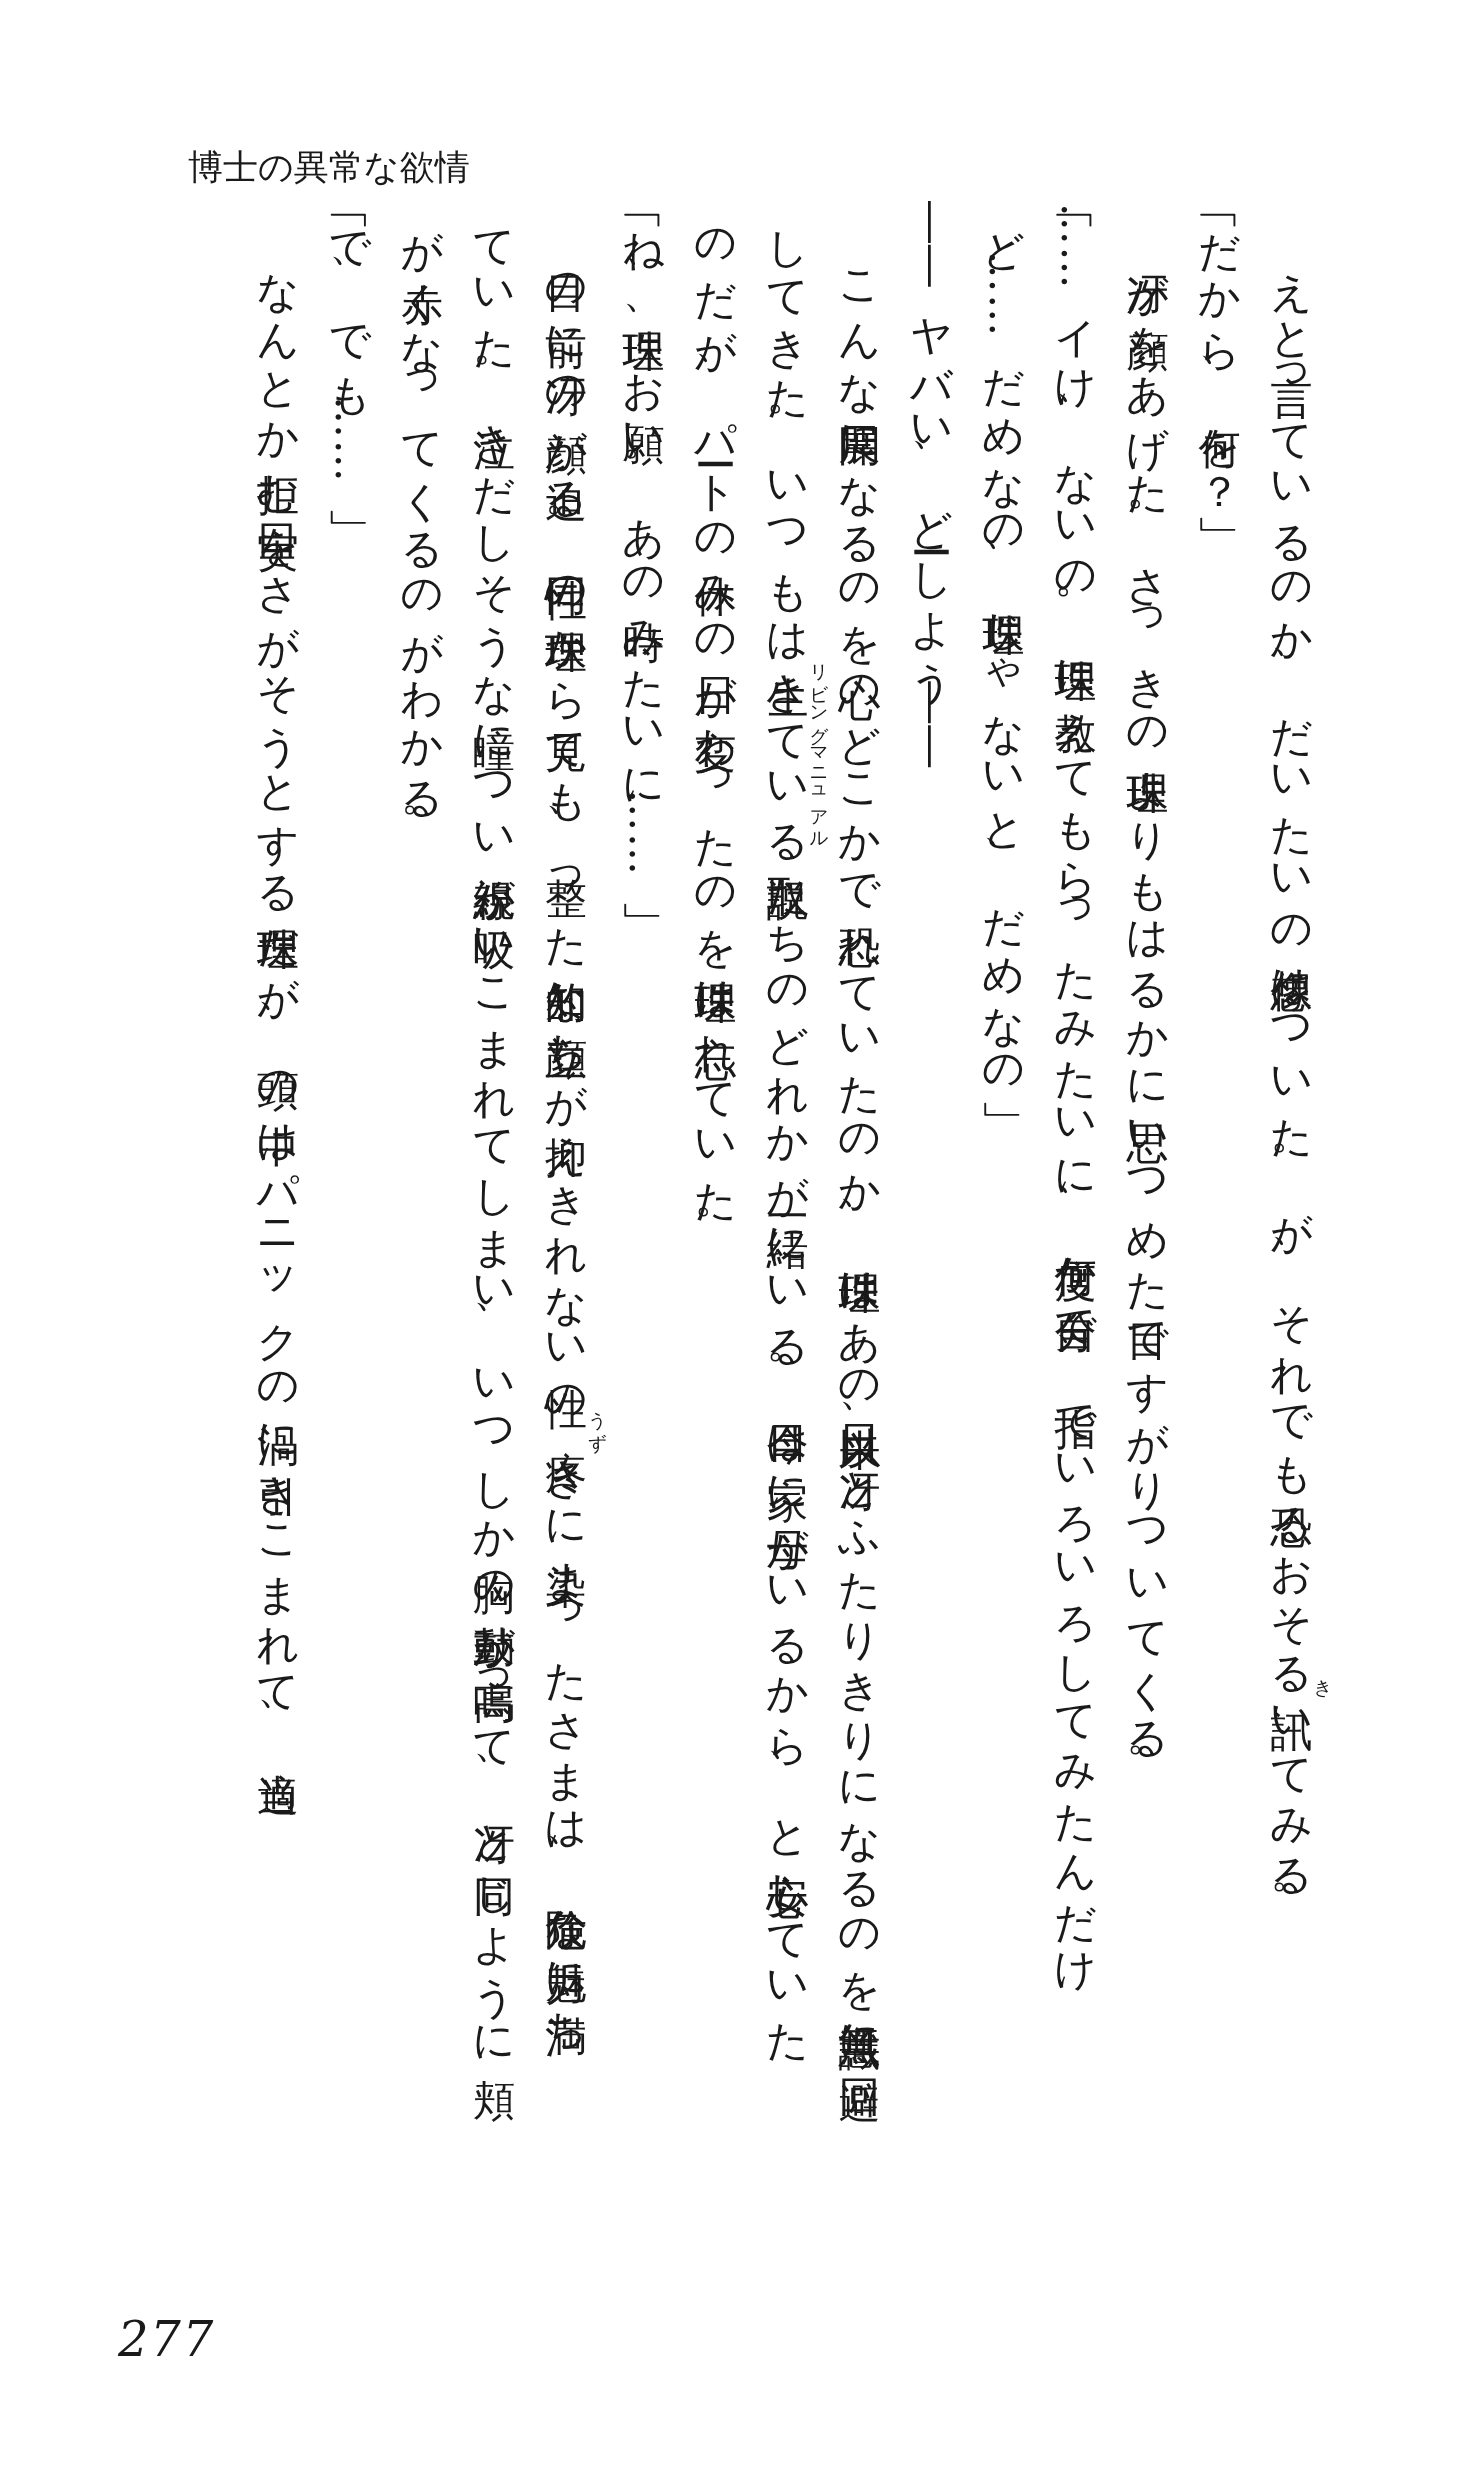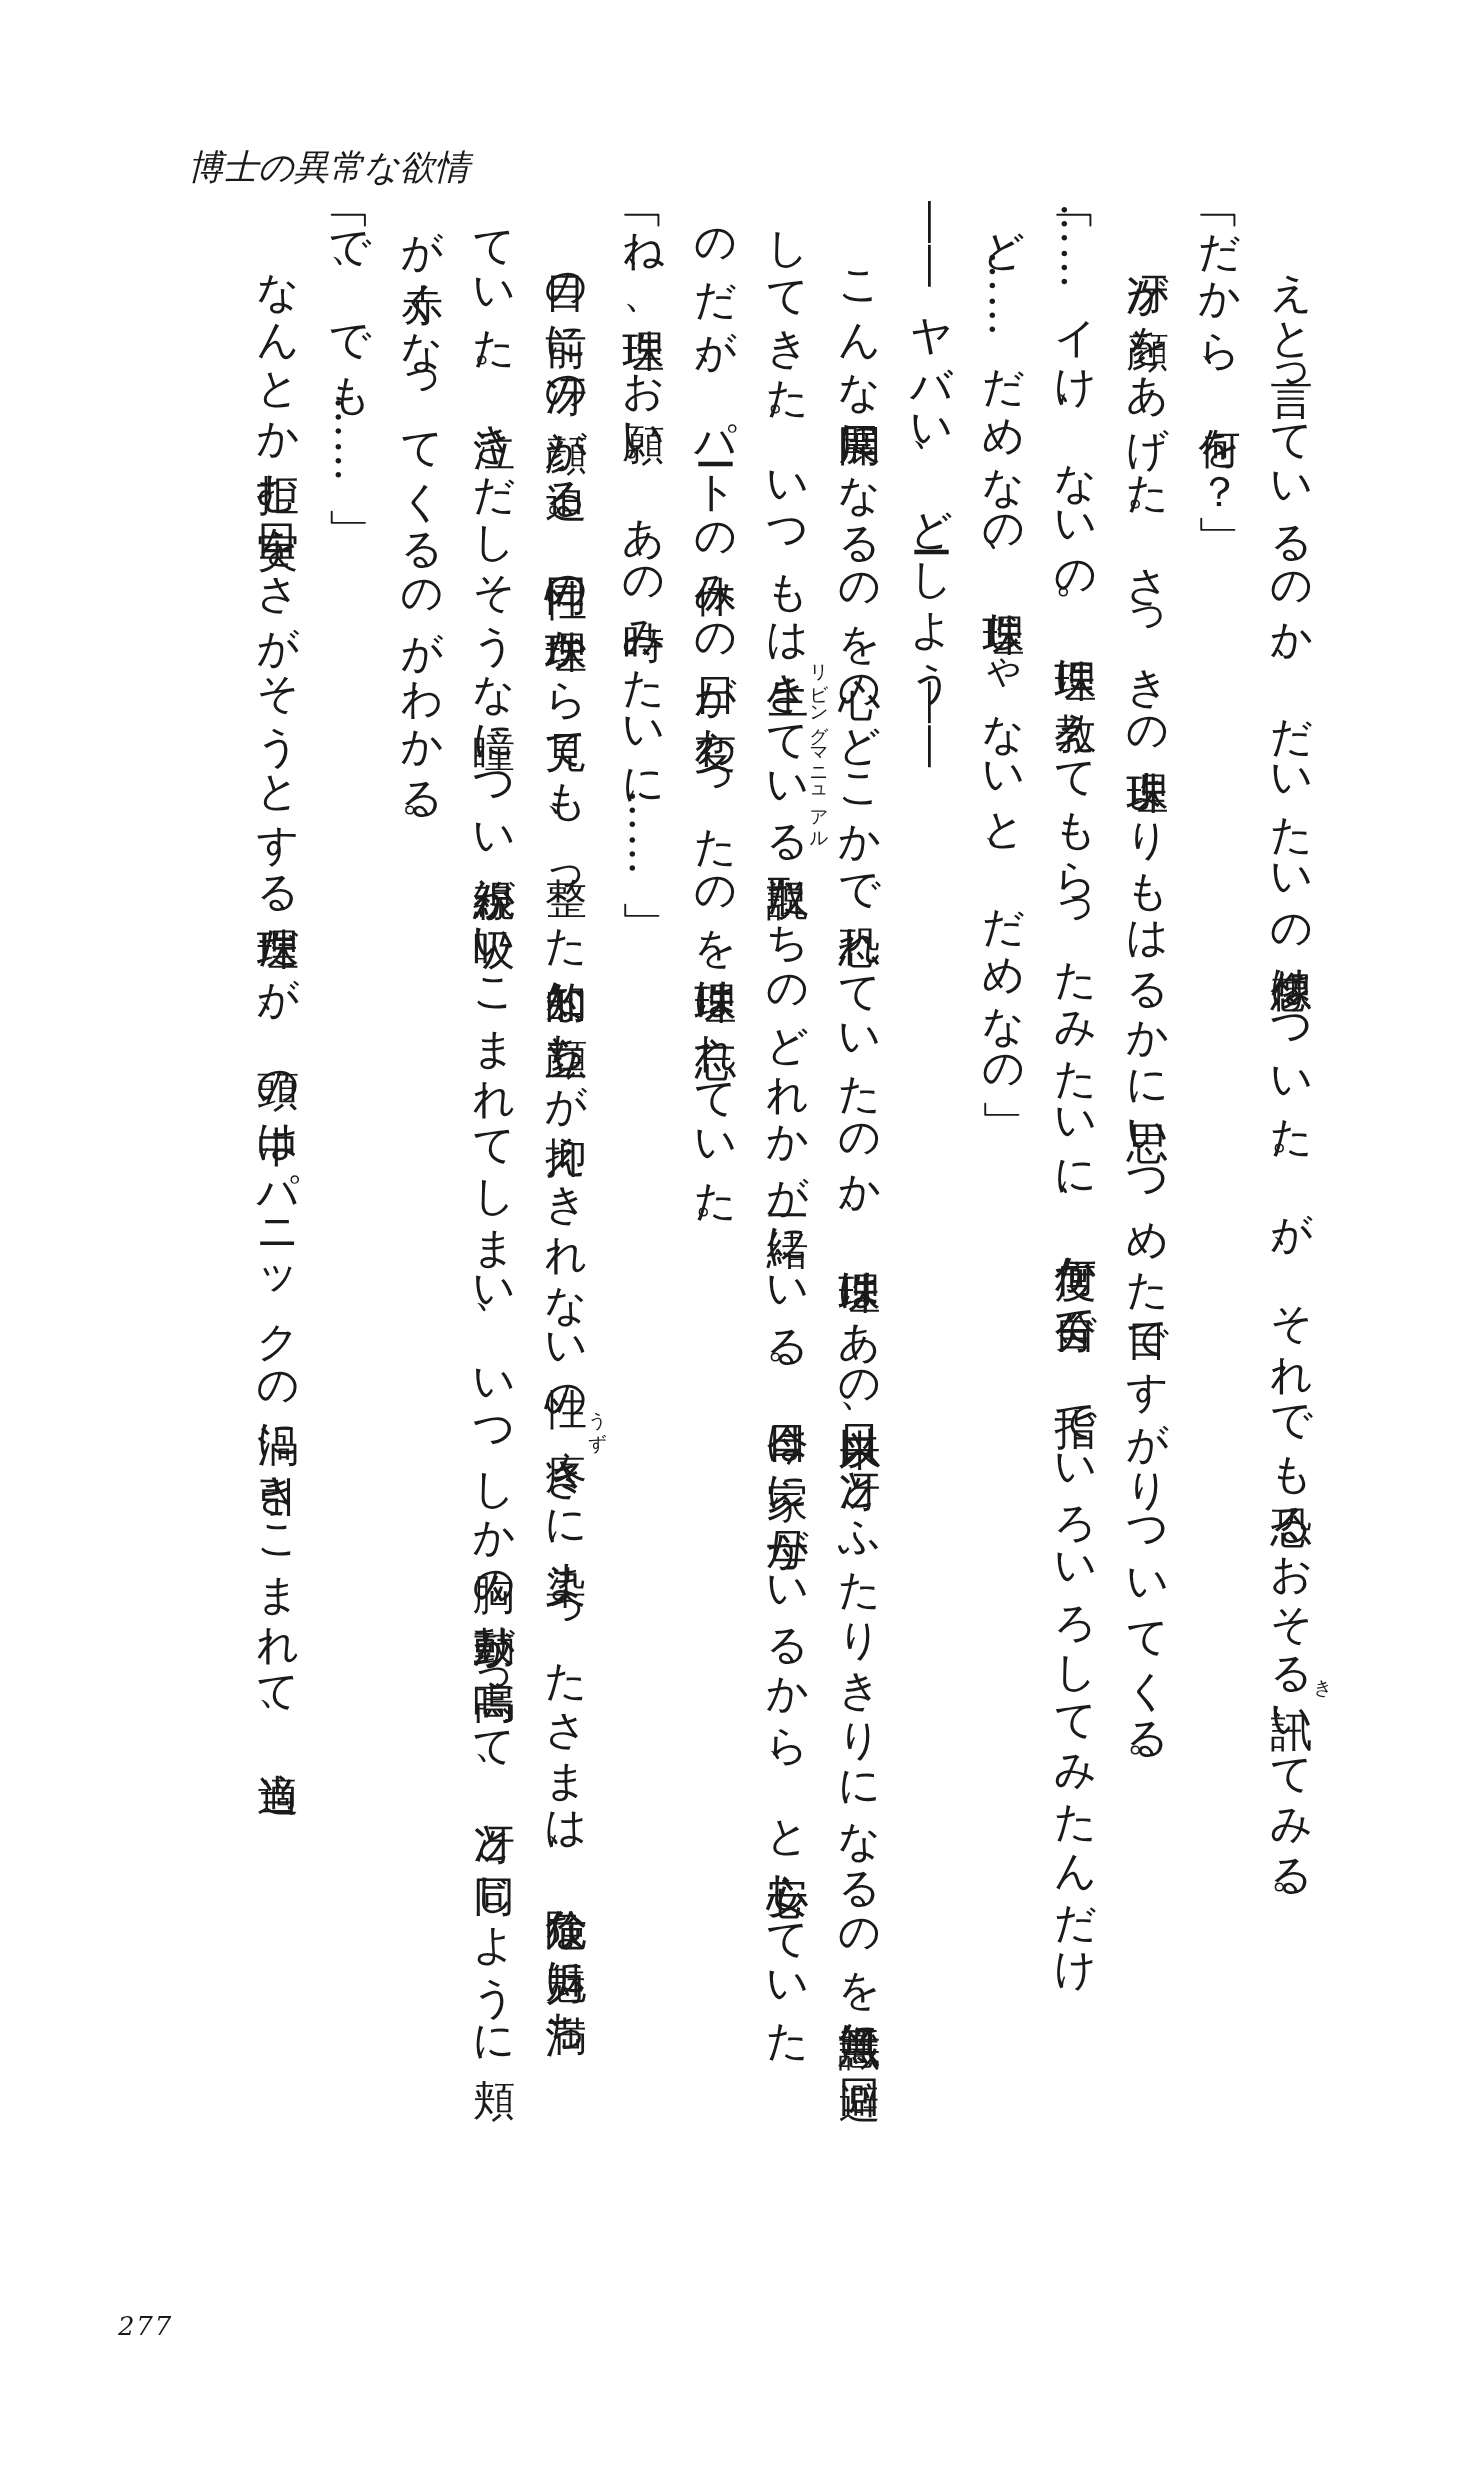--- a/index.html
+++ b/index.html
@@ -12,21 +12,20 @@
     font-family: "DejaVu Serif", serif;
     color: #1a1a1a;
   }
   .running-head {
     position: absolute;
     left: 188px;
     top: 144px;
     font-size: 35px;
     letter-spacing: 0px;
     white-space: nowrap;
-    font-style: italic;
   }
   .text-block {
     position: absolute;
     top: 201px;
     left: 181px;
     width: 1152px;
     height: 1873px;
     writing-mode: vertical-rl;
     -webkit-writing-mode: vertical-rl;
     text-orientation: mixed;
@@ -40,21 +39,21 @@
   ruby { ruby-align: center; }
   rt {
     font-size: 18.5px;
     letter-spacing: 0;
     font-family: "DejaVu Serif", serif;
   }
   .page-number {
     position: absolute;
     left: 118px;
     top: 2311px;
-    font-size: 26px;
+    font-size: 48px;
     font-style: italic;
     letter-spacing: 1.8px;
     font-family: "DejaVu Serif", serif;
   }
 </style>
 </head>
 <body>
 
 <div class="running-head">博士の異常な欲情</div>
 

